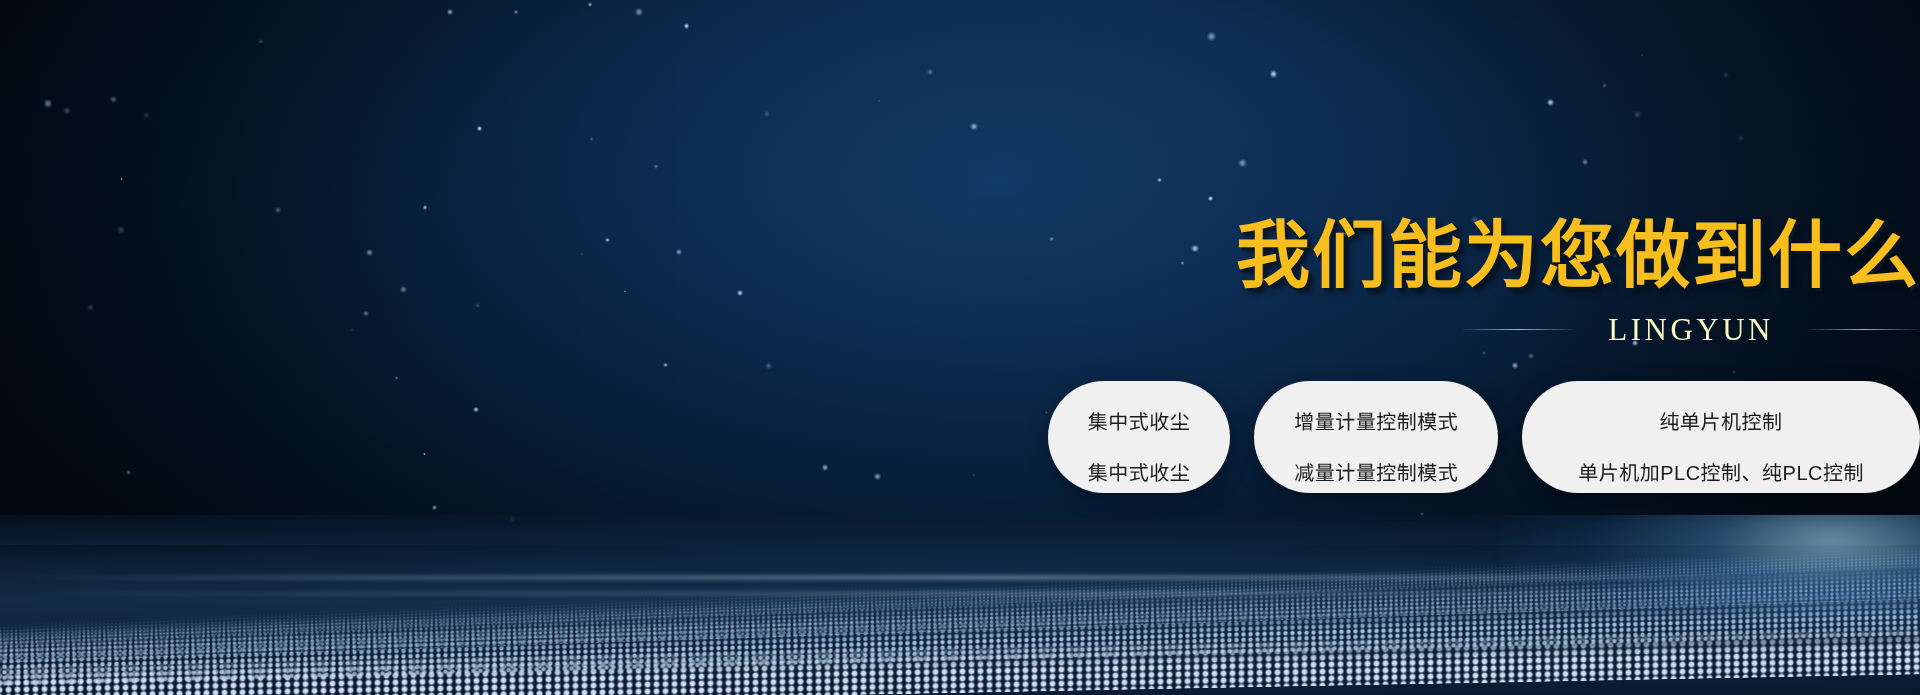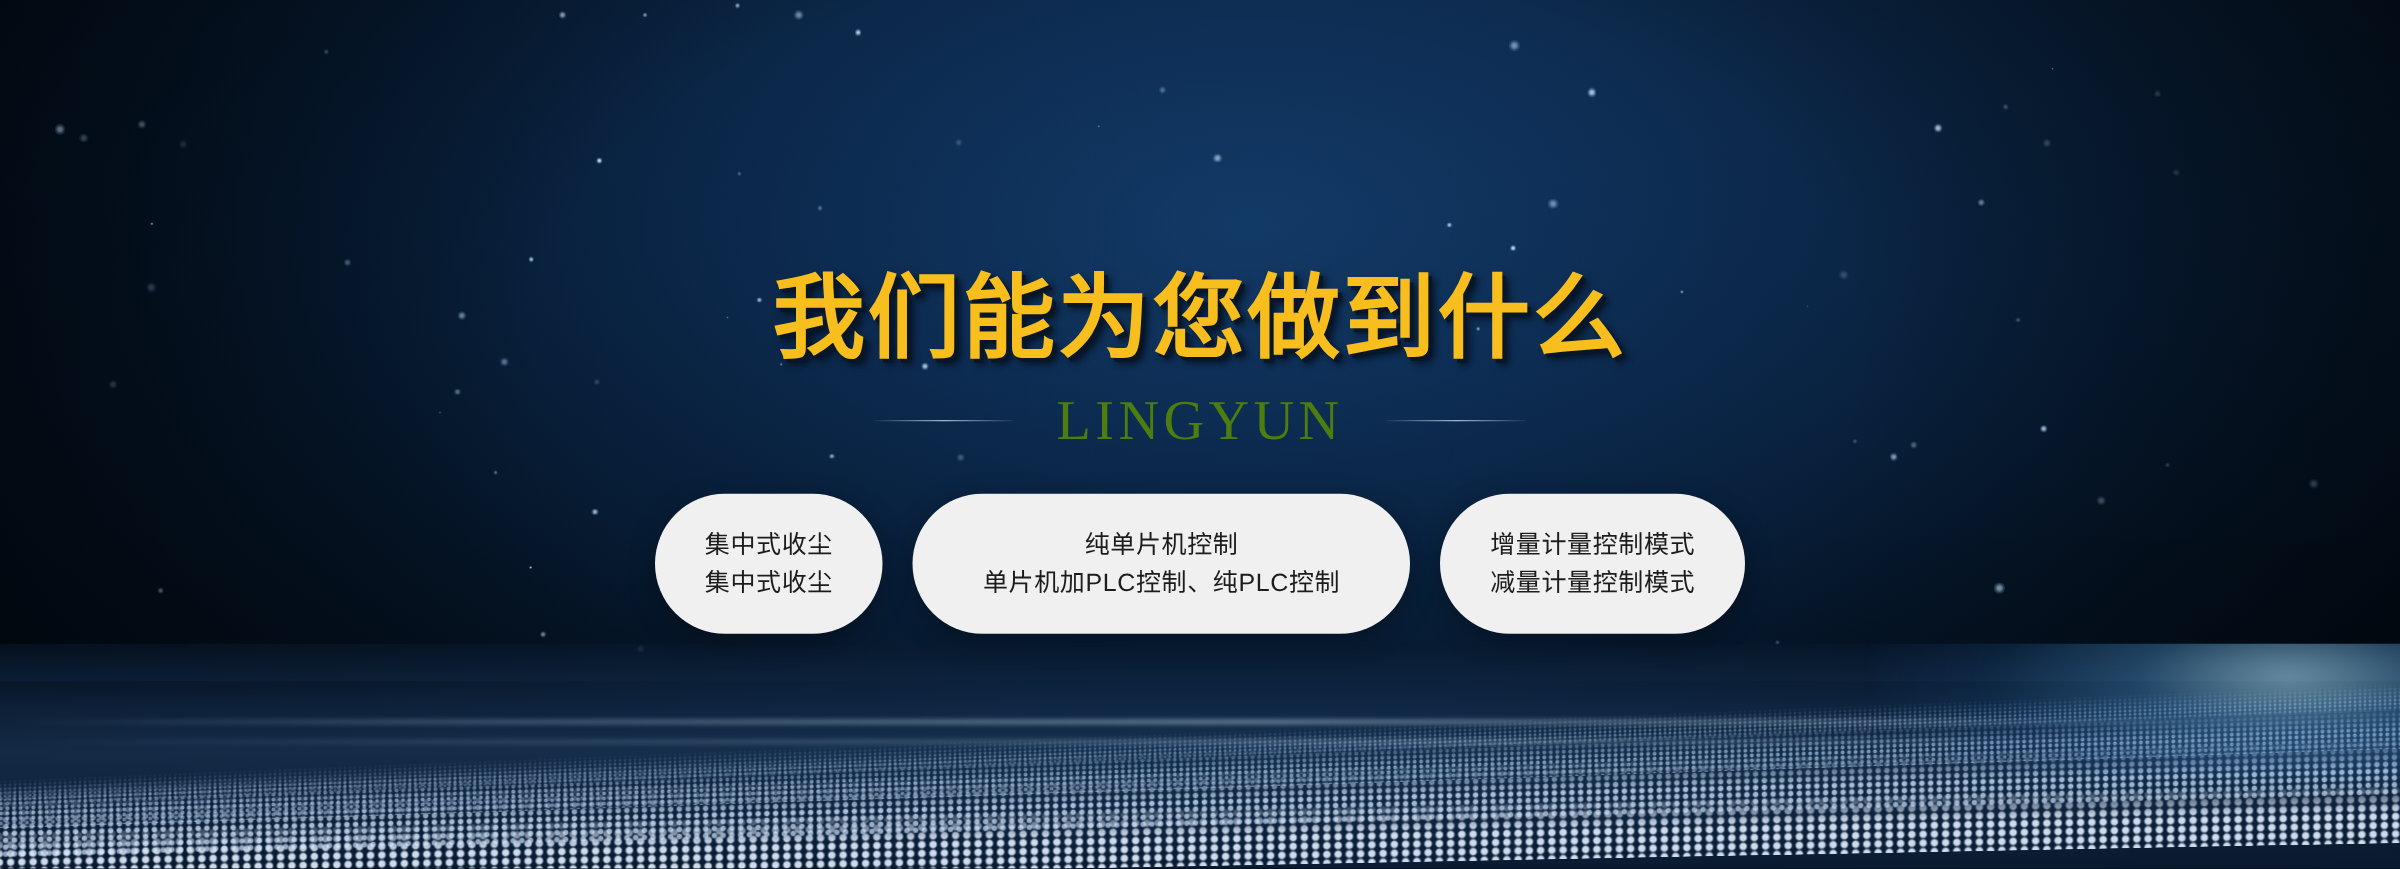--- a/index.html
+++ b/index.html
@@ -107,21 +107,21 @@
   }
   .wave-topfade{
     position:absolute; left:0; right:0; bottom:150px; height:90px;
     background:linear-gradient(180deg, rgba(5,17,31,0) 0%, rgba(9,26,46,0.65) 100%);
   }
 
   
   .content{
     position:relative; z-index:5;
     width:100%; height:100%;
-    display:flex; flex-direction:column; align-items:center;
+    display:flex; flex-direction:column; align-items:flex-end;
     padding-top:218px;
   }
 
   .headline{
     margin:0;
     font-family:"DejaVu Sans","Liberation Sans",sans-serif;
     font-size:74px;
     font-weight:700;
     letter-spacing:2px;
     color:#F7BE1E;
@@ -136,23 +136,23 @@
     display:flex; align-items:center; justify-content:center;
     gap:34px;
     margin-top:22px;
   }
   .brandrow .rule{
     width:112px; height:1px;
     background:linear-gradient(90deg, rgba(200,220,240,0.05), rgba(215,230,245,0.75), rgba(200,220,240,0.05));
   }
   .brand{
     font-family:"Liberation Serif","DejaVu Serif",serif;
-    font-size:45px;
+    font-size:31px;
     letter-spacing:3.5px;
-    color:#4d7c0f;
+    color:#fef9c3;
     line-height:1;
     white-space:nowrap;
   }
 
   .subtitle{
     margin-top:27px;
     font-size:21px;
     letter-spacing:1px;
     color:#f2f6fb;
     white-space:nowrap;
@@ -171,21 +171,21 @@
     padding:0 40px;
     display:flex; flex-direction:column;
     align-items:center; justify-content:center;
     gap:11px;
     color:#1c1c1c;
     font-size:20px;
     letter-spacing:.5px;
     white-space:nowrap;
     box-shadow:0 6px 22px rgba(0,0,0,0.32);
   }
-  .card .line{line-height:1;}
+  .card .line{line-height:1;margin-top:20px;}
   .card.wide{padding:0 56px;}
 </style>
 </head>
 <body>
 
 <div class="banner">
 
   <div class="bg-base"></div>
   <div class="bg-blocks"></div>
   <div class="bg-sheen"></div>
@@ -290,25 +290,25 @@
     </div>
 
 
     <div class="cards">
 
       <div class="card">
         <span class="line">集中式收尘</span>
         <span class="line">集中式收尘</span>
       </div>
 
+      <div class="card">
+        <span class="line">增量计量控制模式</span>
+        <span class="line">减量计量控制模式</span>
+      </div>
+
       <div class="card wide">
         <span class="line">纯单片机控制</span>
         <span class="line">单片机加PLC控制、纯PLC控制</span>
       </div>
 
-      <div class="card">
-        <span class="line">增量计量控制模式</span>
-        <span class="line">减量计量控制模式</span>
-      </div>
-
     </div>
   </div>
 </div>
 
 </body></html>

